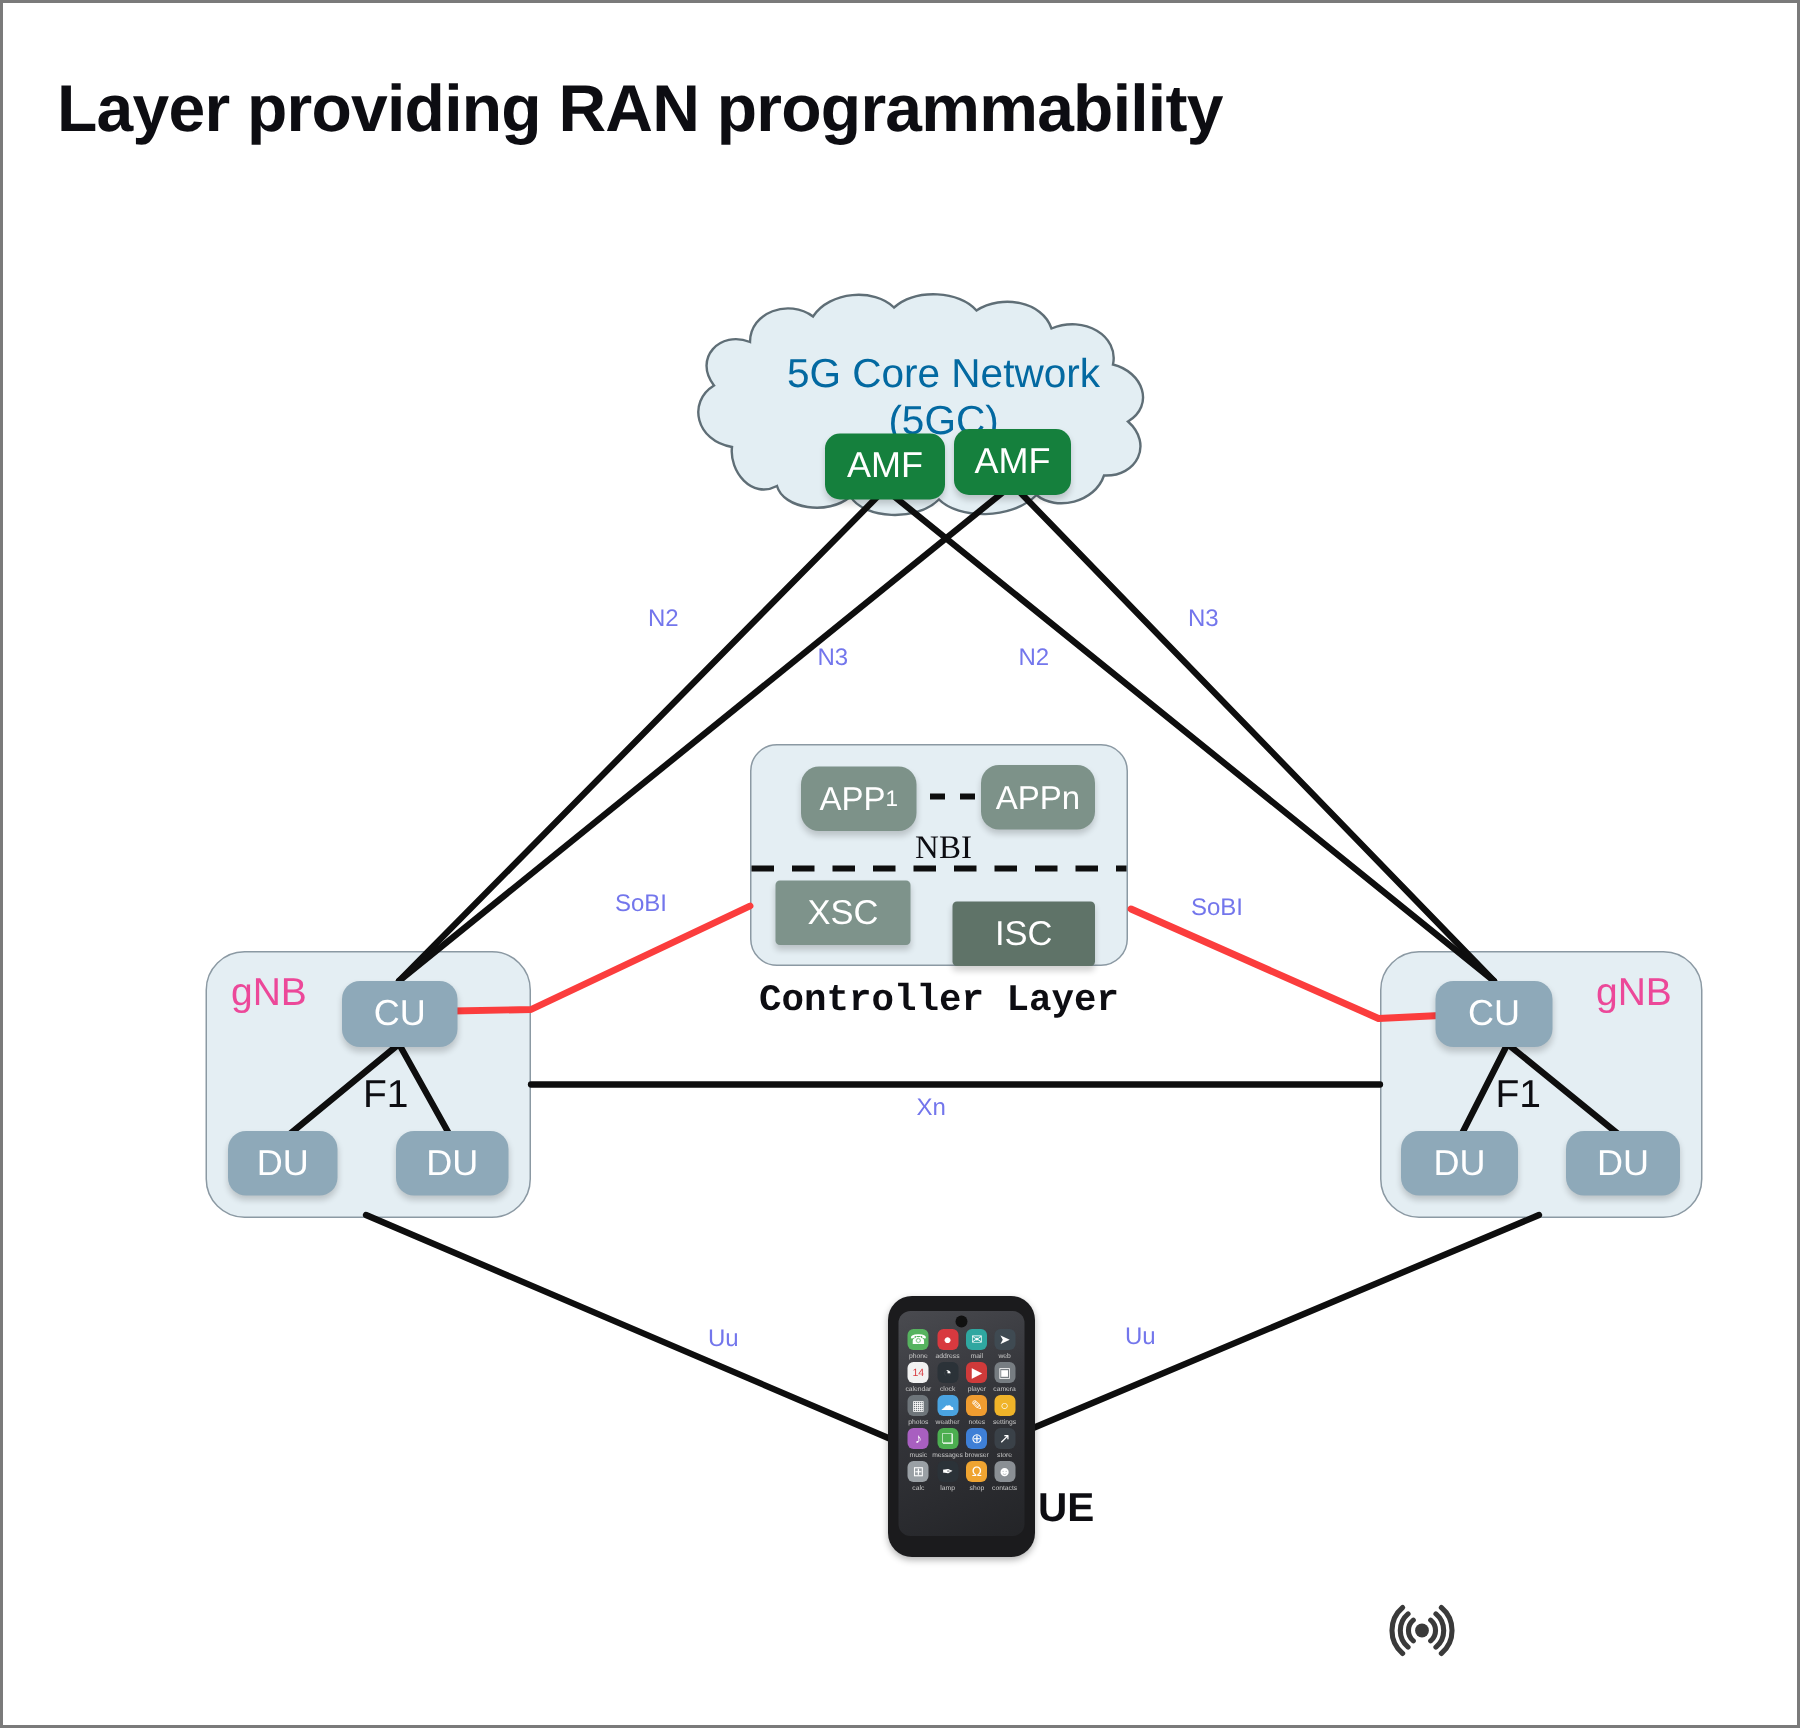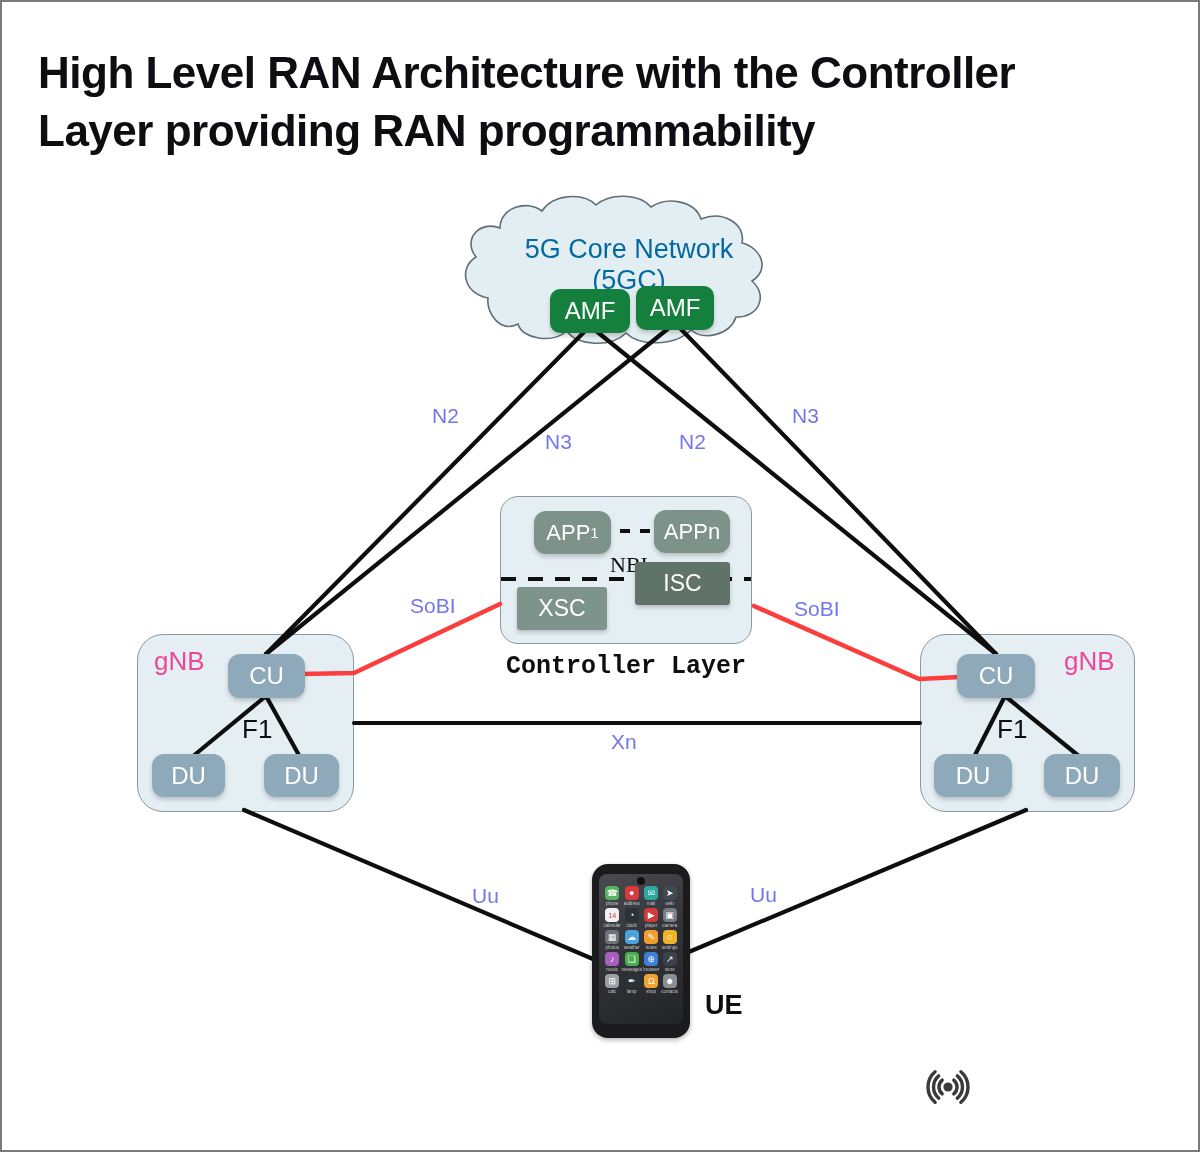--- a/index.html
+++ b/index.html
@@ -14,51 +14,50 @@
   .panel{background:#e4eef3;border:1.6px solid #8b99a3;box-sizing:border-box;}
   .rnd26{border-radius:26px;} .rnd18{border-radius:18px;}
   
   .chip{display:flex;align-items:center;justify-content:center;color:#fff;
         box-sizing:border-box;box-shadow:0 3px 4px rgba(0,0,0,0.18);}
   .chip-blue{background:#8ea9b9;border-radius:12px;font-size:24px;}
   .chip-purple{background:#15803d;border-radius:10px;font-size:24px;}
   .chip-sage{background:#7d9289;border-radius:12px;font-size:22px;}
   .chip-xsc{background:#7e938b;border-radius:3px;font-size:23px;}
   .chip-isc{background:#5f7368;border-radius:3px;font-size:23px;}
-  .lbl-link{font-size:21px;color:#7376ec;font-weight:500;}
+  .lbl-link{font-size:16px;color:#7376ec;font-weight:500;}
   .lbl-dark{font-size:26px;color:#ec4899;}
   .center{display:flex;align-items:center;justify-content:center;text-align:center;}
   .ctl-title{font-size:25px;font-weight:700;color:#0d0d12;}
   .cloud-label{font-size:27px;font-weight:500;color:#0369a1;}
   sub.s1{font-size:15px;line-height:0;}
   
   .phone{left:590px;top:862px;width:98px;height:174px;background:#1b1b1d;
          border-radius:16px;box-shadow:0 2px 5px rgba(0,0,0,0.3);}
   .screen{position:absolute;left:7px;top:10px;width:84px;height:150px;border-radius:8px;
           background:linear-gradient(155deg,#4a4b50 0%,#323338 48%,#232427 100%);overflow:hidden;}
   .notch{position:absolute;left:50%;top:3px;width:8px;height:8px;margin-left:-4px;
          border-radius:50%;background:#111;}
   .grid{position:absolute;left:4px;top:12px;width:76px;display:grid;
         grid-template-columns:repeat(4,1fr);row-gap:2px;}
   .cell{display:flex;flex-direction:column;align-items:center;}
   .app{width:14px;height:14px;border-radius:4px;display:flex;align-items:center;
        justify-content:center;font-size:9px;color:#fff;line-height:1;}
   .applbl{font-size:4.5px;color:#c9c9c9;margin-top:1px;}
-  .ue-lbl{font-size:27px;font-weight:700;color:#0d0d12;padding-left:13px;}
+  .ue-lbl{font-size:27px;font-weight:700;color:#0d0d12;}
   
   .logo-name{font-size:31px;font-weight:800;color:#3a3a3a;letter-spacing:0.5px;line-height:1;}
   .logo-tag{font-size:12.5px;color:#3a3a3a;letter-spacing:0.4px;}
 </style>
 </head>
 <body>
 
 <div class="canvas">
 
   <div class="abs title">
-    <div>High Level RAN Architecture with the Controller</div>
     <div>Layer providing RAN programmability</div>
   </div>
 
   <svg class="abs" style="left:452px;top:192px;" width="356" height="172" viewBox="0 0 356 172">
     <path d="M 34 104
          C 10 100, 4 74, 22 63
          C 8 45, 26 26, 46 34
          C 46 14, 72 5, 88 17
          C 99 0, 129 -2, 142 11
          C 157 -2, 186 0, 197 13
@@ -105,21 +104,21 @@
   <div class="abs chip chip-purple" style="left:548px;top:287px;width:80px;height:44px;">AMF</div>
   <div class="abs chip chip-purple" style="left:634px;top:284px;width:78px;height:44px;">AMF</div>
 
   <div class="abs chip chip-sage" style="left:532px;top:509px;width:77px;height:43px;">
     <span>APP</span>
       <sub class="s1">1</sub>
   </div>
   <div class="abs chip chip-sage" style="left:652px;top:508px;width:76px;height:43px;">APPn</div>
   <div class="abs center" style="left:597px;top:551px;width:60px;height:24px;font-size:22px;color:#0d0d12;font-family:Liberation Serif, serif;">NBI</div>
   <div class="abs chip chip-xsc" style="left:515px;top:585px;width:90px;height:43px;text-align:right;">XSC</div>
-  <div class="abs chip chip-isc" style="left:633px;top:560px;width:95px;height:43px;">ISC</div>
+  <div class="abs chip chip-isc" style="left:633px;top:599px;width:95px;height:43px;">ISC</div>
   <div class="abs center ctl-title" style="left:498px;top:650px;width:252px;height:28px;font-family:Liberation Mono, monospace;">Controller Layer</div>
 
   <div class="abs lbl-dark" style="left:152px;top:644px;">gNB</div>
   <div class="abs chip chip-blue" style="left:226px;top:652px;width:77px;height:44px;">CU</div>
   <div class="abs" style="left:240px;top:712px;font-size:26px;color:#0d0d12;">F1</div>
   <div class="abs chip chip-blue" style="left:150px;top:752px;width:73px;height:43px;">DU</div>
   <div class="abs chip chip-blue" style="left:262px;top:752px;width:75px;height:43px;">DU</div>
 
   <div class="abs lbl-dark" style="left:1062px;top:644px;">gNB</div>
   <div class="abs chip chip-blue" style="left:955px;top:652px;width:78px;height:44px;">CU</div>

